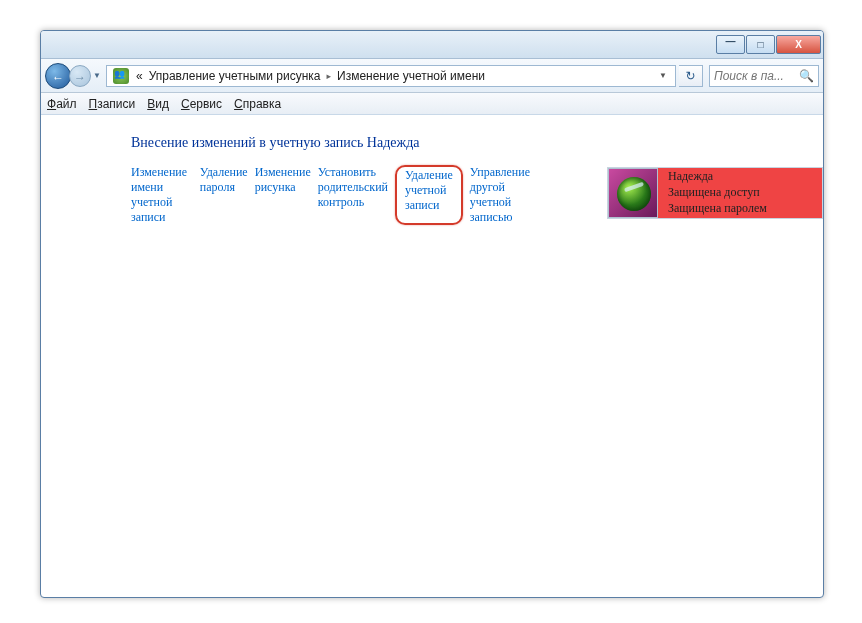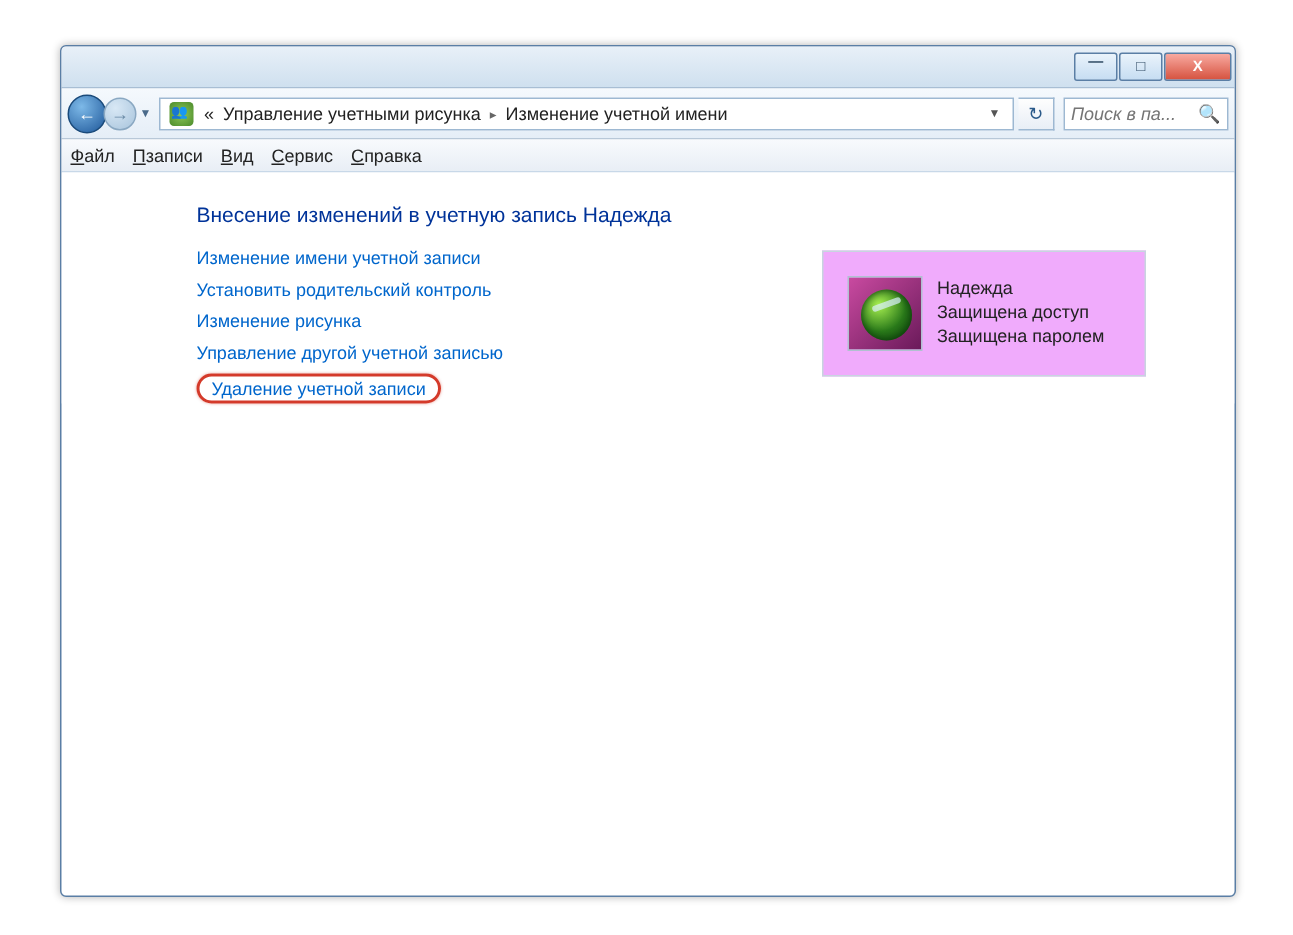--- a/index.html
+++ b/index.html
@@ -159,48 +159,49 @@
       font-size: 12px;
     }
     .menu-item {
       color: #222;
       cursor: default;
     }
     .menu-item .ul { text-decoration: underline; }
     .content {
       padding: 20px 0 0 90px;
       display: flex;
-      gap: 100px;
-      background: #fff;
+      gap: 70px;
+      background: #fff;
+      font-family: Liberation Serif, serif;
     }
     .left-col { }
     .heading {
       color: #003399;
       font-size: 14px;
       margin-bottom: 14px;
     }
-    .link-list { display: flex; flex-direction: column; gap: 7px; }
+    .link-list { display: flex; flex-direction: row; gap: 7px; }
     .link-item {
       color: #0066cc;
       font-size: 12px;
       cursor: pointer;
     }
     .link-item.highlighted {
       border: 2px solid #d43a2a;
       border-radius: 10px;
       padding: 1px 8px;
       display: inline-block;
       width: fit-content;
       box-shadow: 0 0 2px rgba(212,58,42,0.5);
     }
     .right-col { padding-top: 32px; }
     .account-box {
       border: 1px solid #c8d4e0;
-      background: #f0abfc;
-      padding: 16px;
+      background: #ef4444;
+      padding: 0;
       display: flex;
       gap: 10px;
       width: 216px;
     }
     .avatar {
       width: 50px; height: 50px;
       border: 1px solid #b0c0d0;
       background: linear-gradient(135deg, #c94aa0, #6a1a5a);
       position: relative;
       overflow: hidden;
@@ -281,24 +282,25 @@
     <span class="menu-item"><span class="ul">В</span><span>ид</span></span>
     <span class="menu-item"><span class="ul">С</span><span>ервис</span></span>
     <span class="menu-item"><span class="ul">С</span><span>правка</span></span>
   </div>
 
   <div class="content">
     <div class="left-col">
       <div class="heading">Внесение изменений в учетную запись Надежда</div>
       <div class="link-list">
         <span class="link-item">Изменение имени учетной записи</span>
+        <span class="link-item">Удаление пароля</span>
+        <span class="link-item">Изменение рисунка</span>
         <span class="link-item">Установить родительский контроль</span>
-        <span class="link-item">Изменение рисунка</span>
+        <span class="link-item highlighted">Удаление учетной записи</span>
         <span class="link-item">Управление другой учетной записью</span>
-        <span class="link-item highlighted">Удаление учетной записи</span>
       </div>
     </div>
 
     <div class="right-col">
       <div class="account-box">
         <div class="avatar"></div>
         <div class="acct-text">
           <div class="acct-name">Надежда</div>
           <div>Защищена доступ</div>
           <div>Защищена паролем</div>

